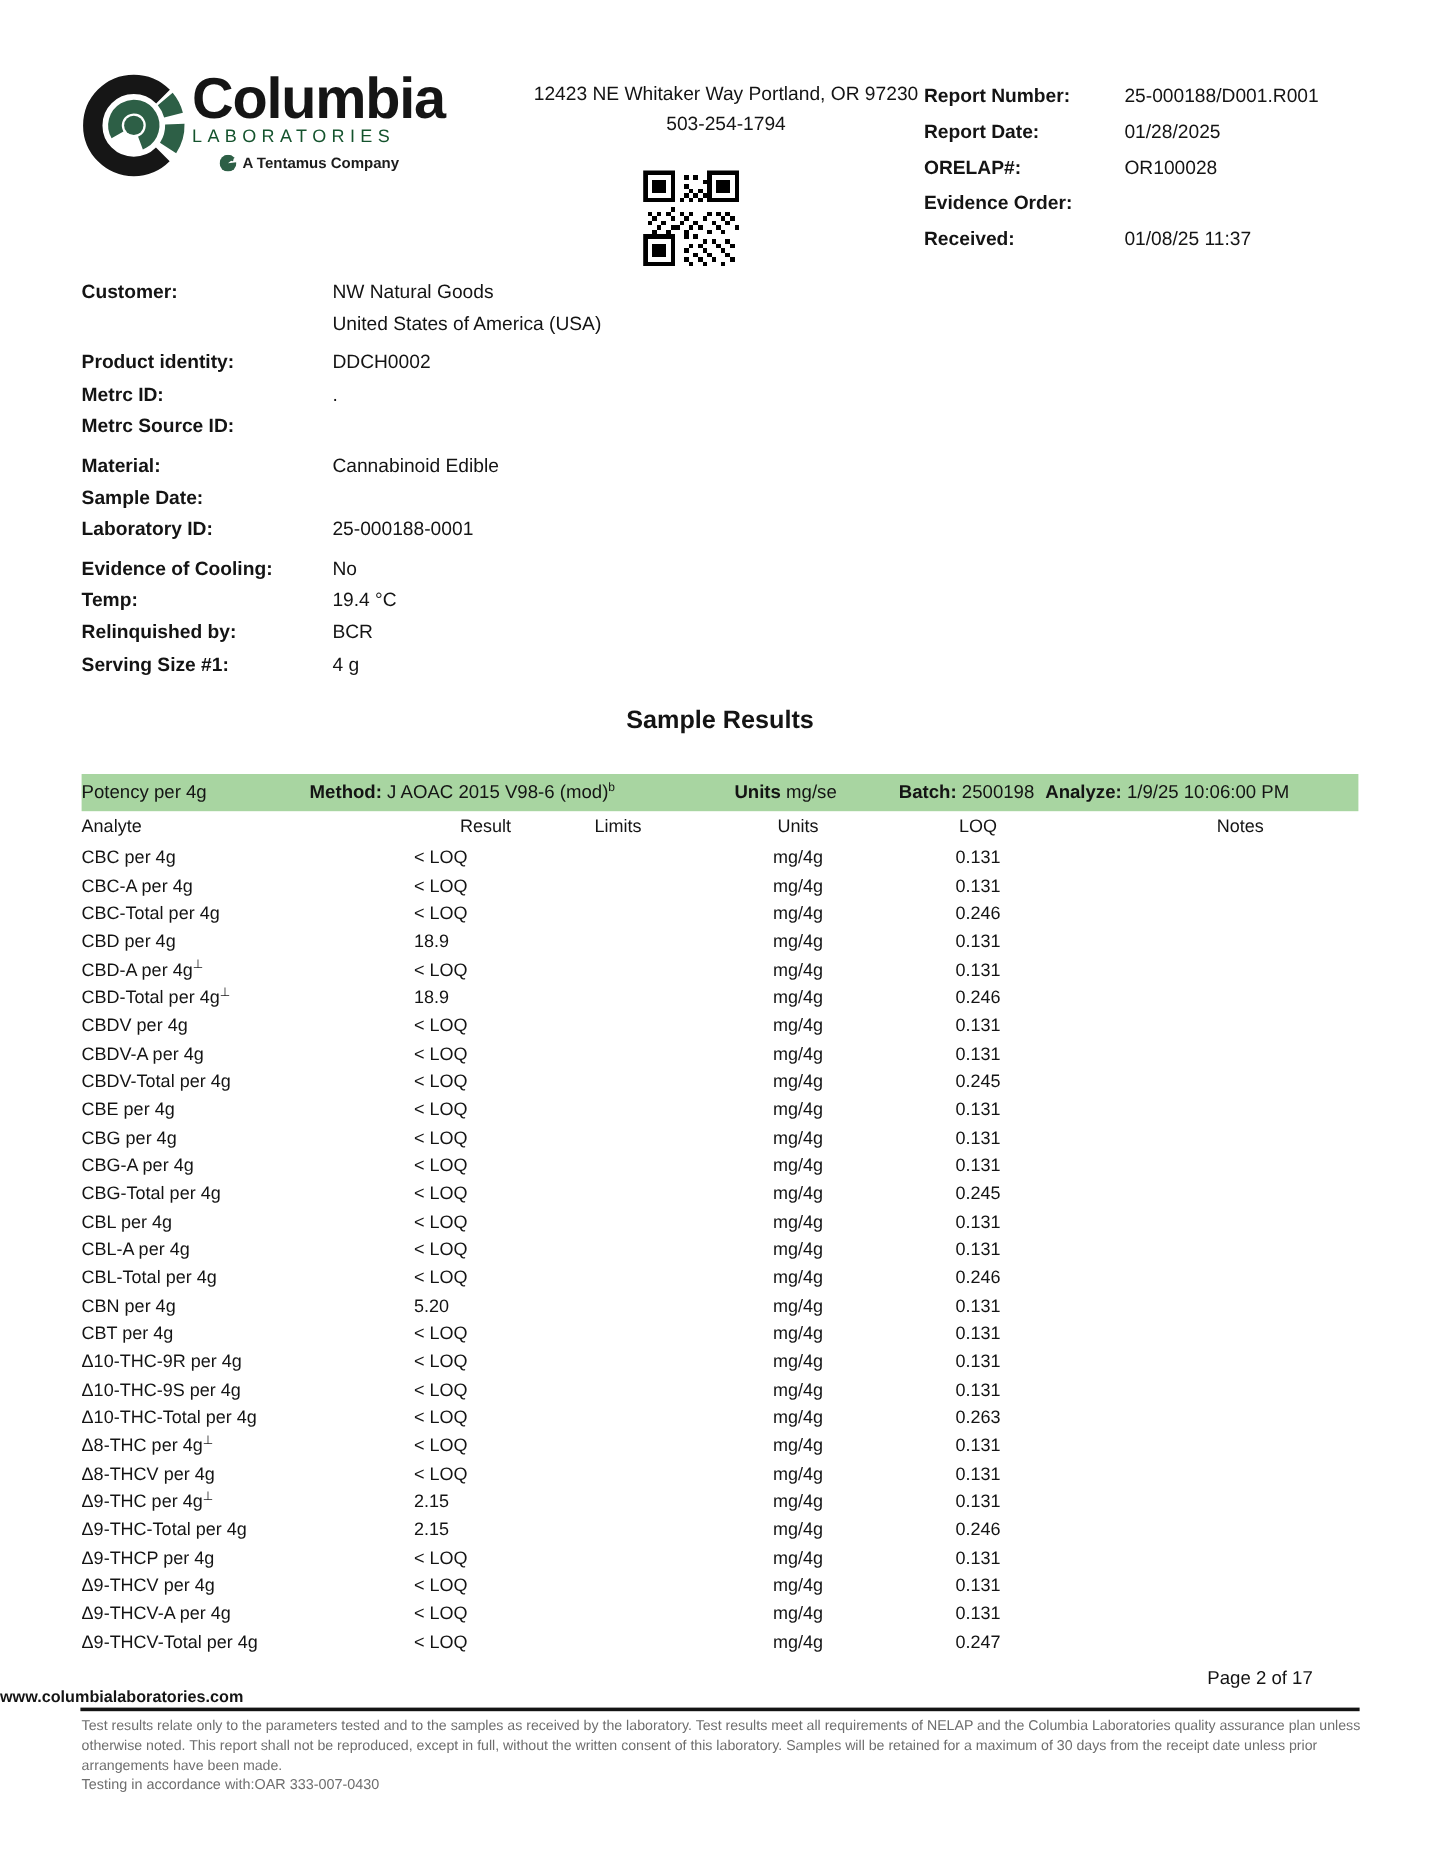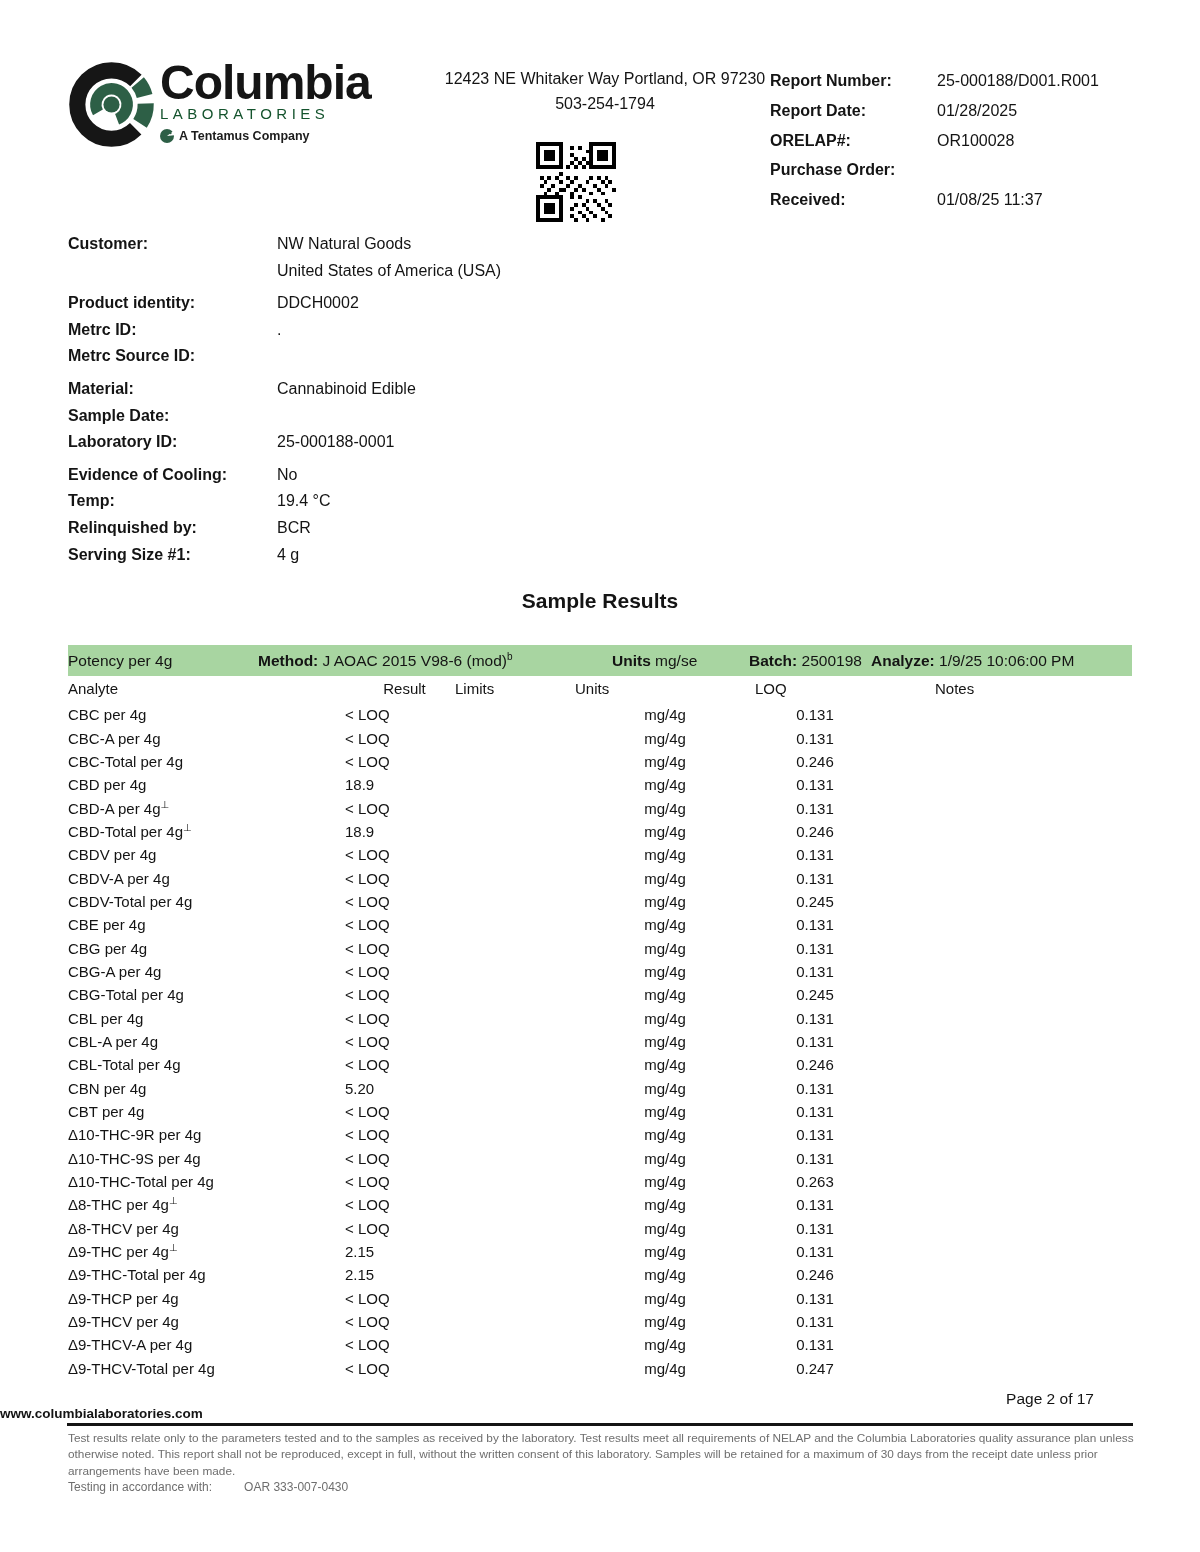--- a/index.html
+++ b/index.html
@@ -6,21 +6,21 @@
   body{width:1200px;height:1552px;position:relative;overflow:hidden;
        font-family:"Liberation Sans",sans-serif;color:#141414;}
   b{font-weight:bold}
   sup{font-size:10px;vertical-align:super;line-height:0}
 
   
   .logo-mark{position:absolute;left:64px;top:57px}
   .logo-text{position:absolute;left:160px;top:63px;width:240px}
   .logo-name{font-size:48px;font-weight:bold;letter-spacing:-1px;color:#151515;line-height:40px}
   .logo-sub{font-size:15px;letter-spacing:4.5px;color:#14532d;line-height:20px;margin-top:1px}
-  .logo-tag{display:flex;align-items:center;gap:5px;margin-top:5px;
+  .logo-tag{display:flex;align-items:center;gap:5px;margin-top:5px;margin-left:23px;
             font-size:12.5px;font-weight:bold;color:#1c1c1c}
   .address{position:absolute;left:440px;top:66px;width:330px;text-align:center;
            font-size:16px;line-height:25px}
   .qr{position:absolute;left:536px;top:142px}
   .report-meta{position:absolute;left:770px;top:66px;width:360px}
   .report-row{display:grid;grid-template-columns:167px 1fr;font-size:16px;line-height:29.8px}
   .report-row .lbl{font-weight:bold}
 
   
   .sample-info{position:absolute;left:68px;top:231px;width:620px}
@@ -32,41 +32,41 @@
   
   .results-title{position:absolute;left:0;top:589px;width:1200px;text-align:center;
                  font-size:21px;font-weight:bold}
   .panel-bar{position:absolute;left:68px;top:645px;width:1064px;height:31px;
              background:#a8d5a1;font-size:15.5px}
   .bar-item{position:absolute;top:0;line-height:31px;white-space:nowrap}
 
   .t-head{position:absolute;left:68px;top:678px;width:1064px;display:grid;
           grid-template-columns:277px 110px 120px 180px 120px 1fr;
           font-size:15px;font-weight:normal;line-height:22px}
-  .t-head span{text-align:left}
+  .t-head span{text-align:center}
   .t-head span:nth-child(1){text-align:left}
   .t-head span:nth-child(2){text-align:center;padding-left:9px}
   .t-head span:nth-child(6){padding-left:60px}
 
   .t-body{position:absolute;left:68px;top:703px;width:1064px}
   .t-row{display:grid;grid-template-columns:277px 110px 120px 180px 120px 1fr;
          height:23.35px;align-items:center;font-size:15px}
   .t-row span:nth-child(3),.t-row span:nth-child(4),
   .t-row span:nth-child(5),.t-row span:nth-child(6){text-align:center}
   .t-row span:nth-child(6){padding-left:60px}
 
   
   .page-label{position:absolute;right:106px;top:1390px;font-size:15.5px}
   .site{position:absolute;left:0;top:1406px;width:1200px;
         font-size:13.5px;font-weight:bold}
   .footer-rule{position:absolute;left:67px;top:1423px;width:1066px;height:3px;background:#141414}
   .disclaimer{position:absolute;left:68px;top:1430px;width:1066px;font-size:11.8px;
               line-height:16.4px;color:#6e6e6e}
   .testing{position:absolute;left:68px;top:1480px;font-size:12px;color:#6e6e6e;
-           display:flex;gap:32px}
+           display:flex;}
 </style>
 </head>
 <body>
 
 <div class="logo-mark">
   <svg width="95" height="95" viewBox="0 0 100 100" fill="none">
     <circle cx="50" cy="50" r="36" stroke="#2d5f46" stroke-width="17" stroke-dasharray="16 8 22 180.2" transform="rotate(-40 50 50)"></circle>
     <circle cx="50" cy="50" r="36" stroke="#161616" stroke-width="17" stroke-dasharray="169.6 56.6" transform="rotate(45 50 50)"></circle>
     <circle cx="50" cy="50" r="16.5" stroke="#2d5f46" stroke-width="12" stroke-dasharray="80 23.7" transform="rotate(150 50 50)"></circle>
     <circle cx="50" cy="50" r="8.5" fill="#2d5f46"></circle>
@@ -112,21 +112,21 @@
       <span class="lbl">Report Date:</span>
       <span class="val">01/28/2025</span>
     </div>
 
     <div class="report-row">
       <span class="lbl">ORELAP#:</span>
       <span class="val">OR100028</span>
     </div>
 
     <div class="report-row">
-      <span class="lbl">Purchase Order:</span>
+      <span class="lbl">Evidence Order:</span>
       <span class="val"></span>
     </div>
 
     <div class="report-row">
       <span class="lbl">Received:</span>
       <span class="val">01/08/25  11:37</span>
     </div>
 
 </div>
 

